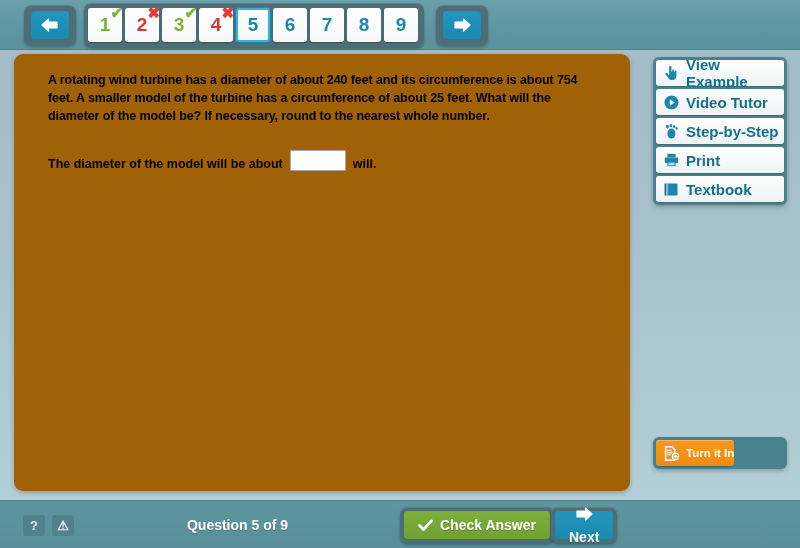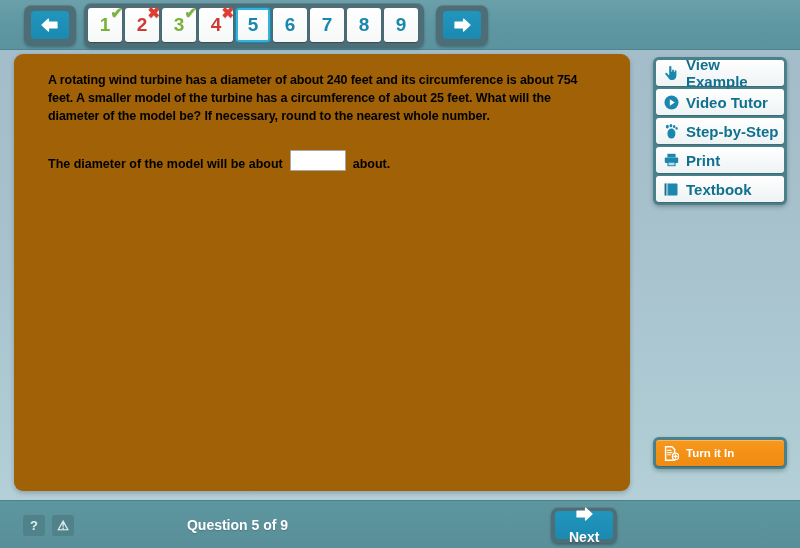--- a/index.html
+++ b/index.html
@@ -165,21 +165,21 @@
 
   
   .submit-tray {
     position: absolute;
     left: 653px; top: 437px;
     width: 134px;
     background: #49818c;
     border-radius: 6px;
     padding: 3px;
     box-shadow: 0 2px 4px rgba(0,0,0,0.25);
-    display: flex; flex-direction: column;
+    display: flex; flex-direction: row;
     gap: 3px;
   }
 
   .submit-btn {
     height: 26px;
     background: linear-gradient(180deg, #f7981d 0%, #ef8b10 100%);
     border-radius: 3px;
     display: flex; align-items: center;
     padding-left: 7px;
     gap: 7px;
@@ -323,21 +323,21 @@
   </div>
 </div>
 
 <div class="content-panel">
 
   <div class="question-text">A rotating wind turbine has a diameter of about 240 feet and its circumference is about 754 feet. A smaller model of the turbine has a circumference of about 25 feet. What will the diameter of the model be? If necessary, round to the nearest whole number.</div>
 
   <div class="answer-line">
     <span>The diameter of the model will be about</span>
     <input class="answer-input" type="text" value="" style="">
-    <span>about.</span>
+    <span>will.</span>
   </div>
 </div>
 
 <div class="resource-tray" id="resourceTray">
     <div class="resource-btn">
       <span class="icon">
         <svg width="14" height="15" viewBox="0 0 14 15">
           <path d="M5.2 1.2c0-.6.5-1.1 1.1-1.1s1.1.5 1.1 1.1v4.6h.7V4.4c0-.5.4-.9.9-.9s.9.4.9.9v1.6h.7V5.2c0-.5.4-.9.9-.9s.9.4.9.9v4.3c0 2.6-1.6 4.6-4.1 4.6-2.1 0-3.4-1-4.2-2.6L1.3 8.3c-.3-.6 0-1.2.6-1.4.5-.2 1 0 1.3.4l1.2 1.6h.8z" fill="#1b87ae"></path>
         </svg>
       </span>
@@ -407,20 +407,30 @@
   <div class="footer-icon help">
     <span class="glyph">?</span>
   </div>
 
   <div class="footer-icon warn">
     <span class="glyph">⚠</span>
   </div>
 
   <div class="question-counter">Question 5 of 9</div>
 
+  <div class="footer-btn-frame check">
+    <div class="footer-btn green">
+      <span>
+        <svg width="15" height="13" viewBox="0 0 15 13">
+          <path d="M1.5 6.5 L5.5 10.5 L13.5 1.8" fill="none" stroke="#ffffff" stroke-width="2.6" stroke-linecap="round" stroke-linejoin="round"></path>
+        </svg>
+      </span>
+      <span>Check Answer</span>
+    </div>
+  </div>
 
   <div class="footer-btn-frame next">
     <div class="footer-btn blue">
       <span>
         <svg width="20" height="16" viewBox="0 0 20 16">
           <path d="M11.5 2 L18 8 L11.5 14 L11.5 11 L3 11 L3 5 L11.5 5 Z" fill="#ffffff" stroke="#ffffff" stroke-width="1.2" stroke-linejoin="round"></path>
         </svg>
       </span>
       <span>Next</span>
     </div>

